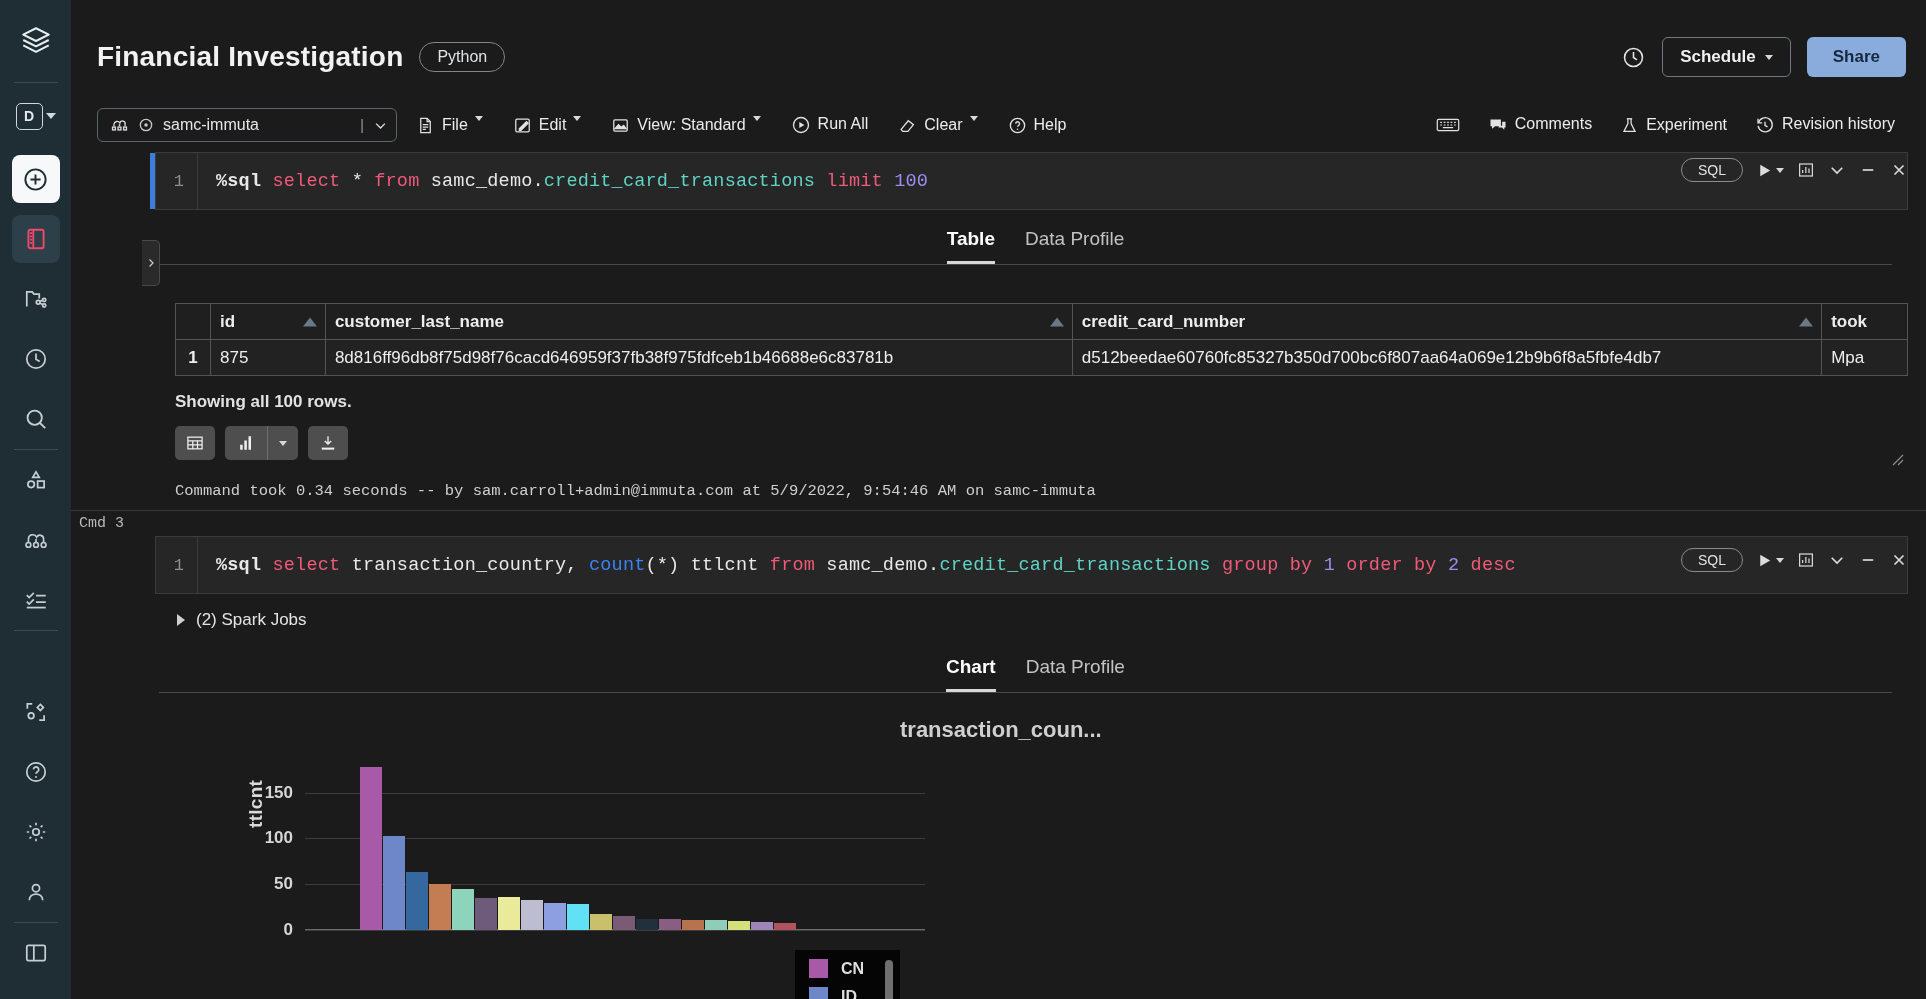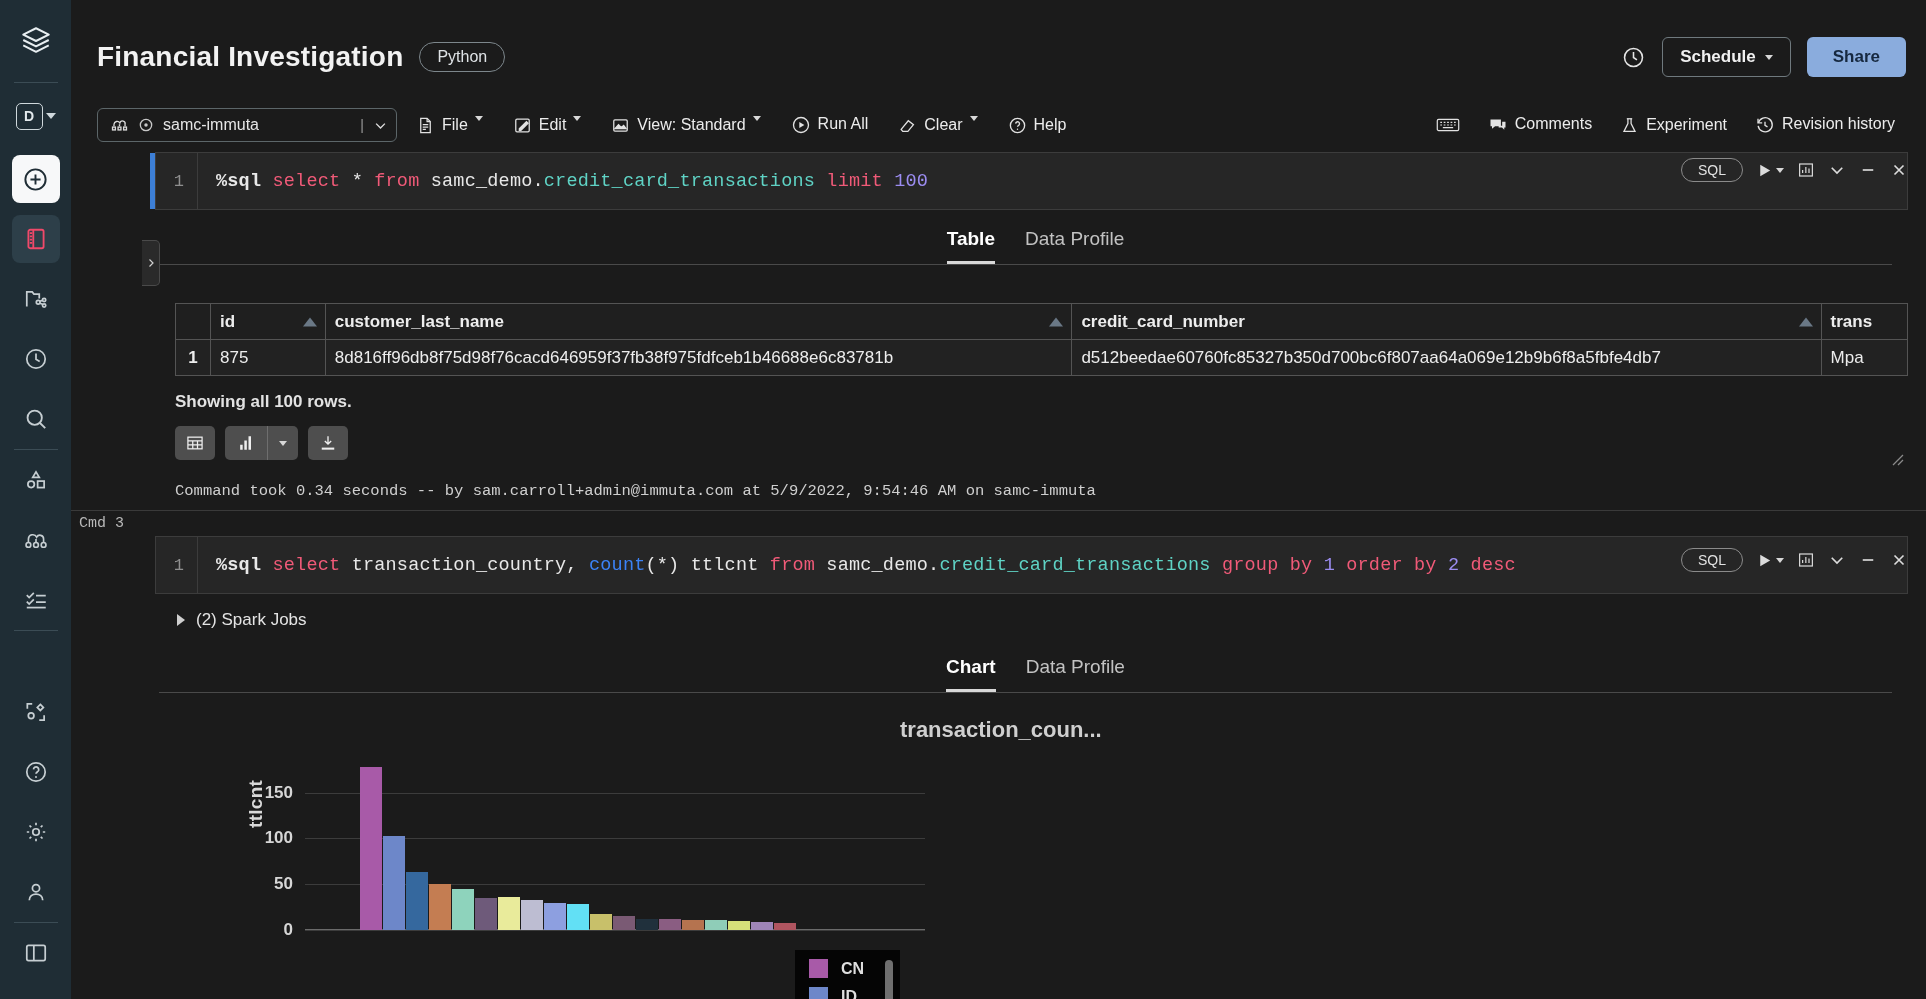--- a/index.html
+++ b/index.html
@@ -514,21 +514,21 @@
                     <span class="sort-caret"></span>
                   </th>
                   <th style="width:770px">
                     <span>customer_last_name</span>
                     <span class="sort-caret"></span>
                   </th>
                   <th style="width:770px">
                     <span>credit_card_number</span>
                     <span class="sort-caret"></span>
                   </th>
-                  <th style="width:90px">trans</th>
+                  <th style="width:90px">took</th>
                 </tr>
               </thead>
               <tbody>
                 <tr>
                   <td class="rownum">1</td>
                   <td>875</td>
                   <td>8d816ff96db8f75d98f76cacd646959f37fb38f975fdfceb1b46688e6c83781b</td>
                   <td>d512beedae60760fc85327b350d700bc6f807aa64a069e12b9b6f8a5fbfe4db7</td>
                   <td>Mpa</td>
                 </tr>

